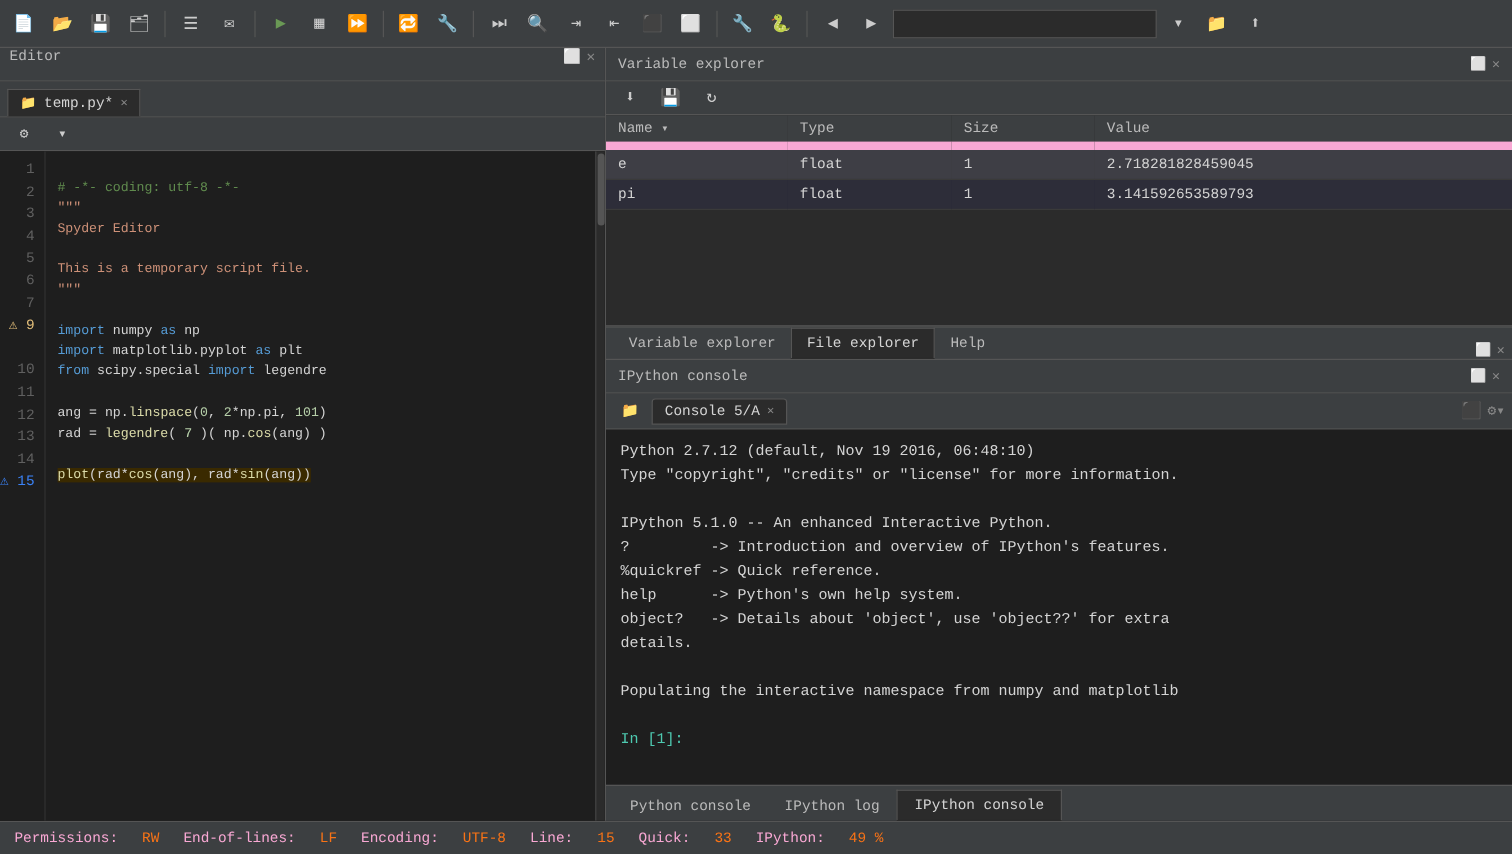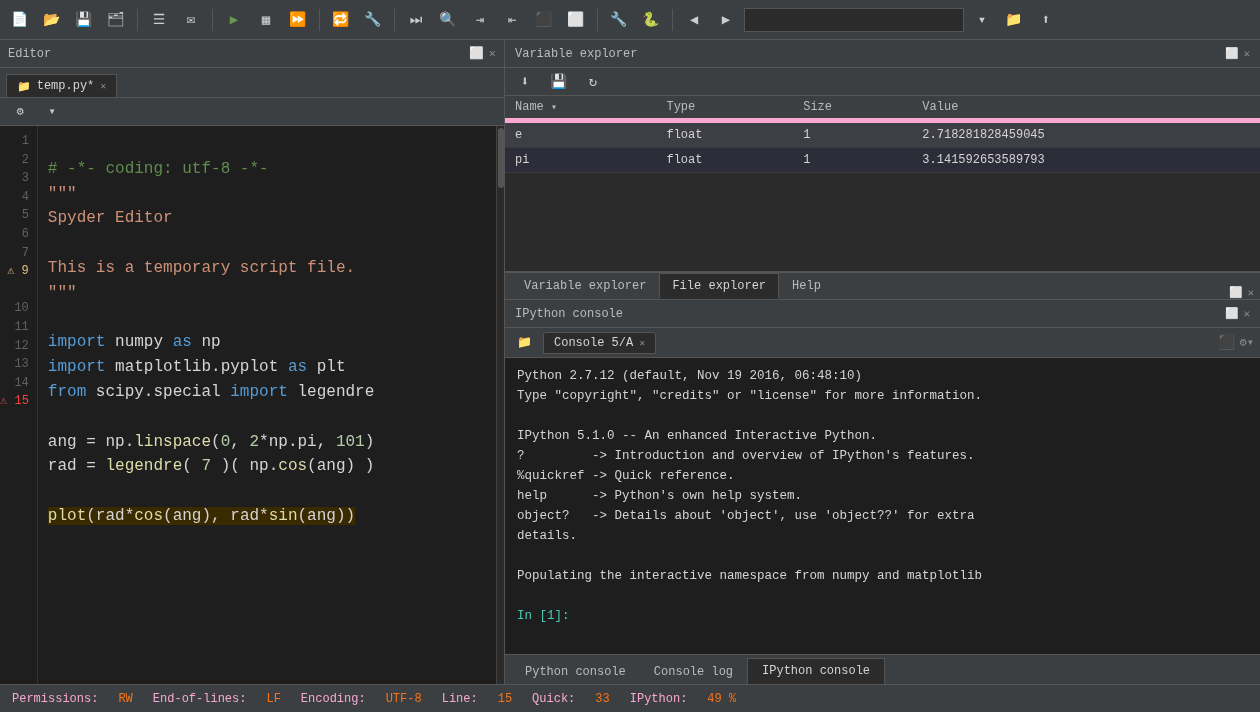--- a/index.html
+++ b/index.html
@@ -53,21 +53,21 @@
     #editor-panel {
       width: 505px;
       display: flex;
       flex-direction: column;
       border-right: 1px solid #555;
     }
     #editor-header {
       background: #3c3f41;
       height: 28px;
       display: flex;
-      align-items: center;
+      align-items: flex-start;
       padding: 0 8px;
       border-bottom: 1px solid #555;
       font-size: 12px;
       color: #bbb;
     }
     #editor-tabs {
       background: #3c3f41;
       height: 30px;
       display: flex;
       align-items: flex-end;
@@ -110,21 +110,21 @@
       text-align: right;
       min-width: 36px;
       padding-right: 8px;
       font-size: 12px;
       line-height: 1.55;
       border-right: 1px solid #333;
       user-select: none;
     }
     #code-area {
       padding: 6px 10px;
-      font-size: 16px;
+      font-size: 11px;
       line-height: 1.55;
       white-space: pre;
       overflow-x: auto;
       flex: 1;
     }
     .ln { display: block; }
     .kw { color: #569cd6; }
     .cm { color: #608b4e; }
     .st { color: #ce9178; }
     .fn { color: #dcdcaa; }
@@ -172,21 +172,21 @@
     .var-table-inner {
       width: 100%;
       border-collapse: collapse;
       font-size: 12px;
     }
     .var-table-inner th {
       background: #3c3f41;
       color: #bbb;
       padding: 4px 10px;
       text-align: left;
-      border-bottom: 5px solid #f9a8d4;
+      border-bottom: 7px solid #f9a8d4;
       font-weight: normal;
     }
     .var-table-inner td {
       padding: 5px 10px;
       border-bottom: 1px solid #3a3a3a;
       color: #d4d4d4;
     }
     .row-selected { background: #c8c8ff20; }
     .row-highlight { background: #4040a020; margin-left: 44px; }
 
@@ -382,21 +382,21 @@
         <span class="ln">4</span>
         <span class="ln">5</span>
         <span class="ln">6</span>
         <span class="ln">7</span>
         <span class="ln" style="color:#e5c07b;">⚠ 9</span>
         <span class="ln" style="margin-top:calc(1.55em * 1)">10</span>
         <span class="ln">11</span>
         <span class="ln">12</span>
         <span class="ln">13</span>
         <span class="ln">14</span>
-        <span class="ln" style="color:#ef4444;">⚠ 15</span>
+        <span class="ln" style="color:#3b82f6;">⚠ 15</span>
       </div>
       <div id="code-area">
 <span class="cm"># -*- coding: utf-8 -*-</span>
 <span class="st">"""</span>
 <span class="st">Spyder Editor</span>
 <span></span>
 <span class="st">This is a temporary script file.</span>
 <span class="st">"""</span>
 <span></span>
 <span><span class="kw">import</span> numpy <span class="kw">as</span> np</span>
@@ -506,21 +506,21 @@
 Populating the interactive namespace from numpy and matplotlib
 
 <span class="cyan">In [1]:</span>
       </div>
 
       <div id="bottom-tabs">
         <div class="bot-tab">
           <span>Python console</span>
         </div>
         <div class="bot-tab">
-          <span>Console log</span>
+          <span>IPython log</span>
         </div>
         <div class="bot-tab active">
           <span>IPython console</span>
         </div>
       </div>
     </div>
 
   </div>
 </div>
 

